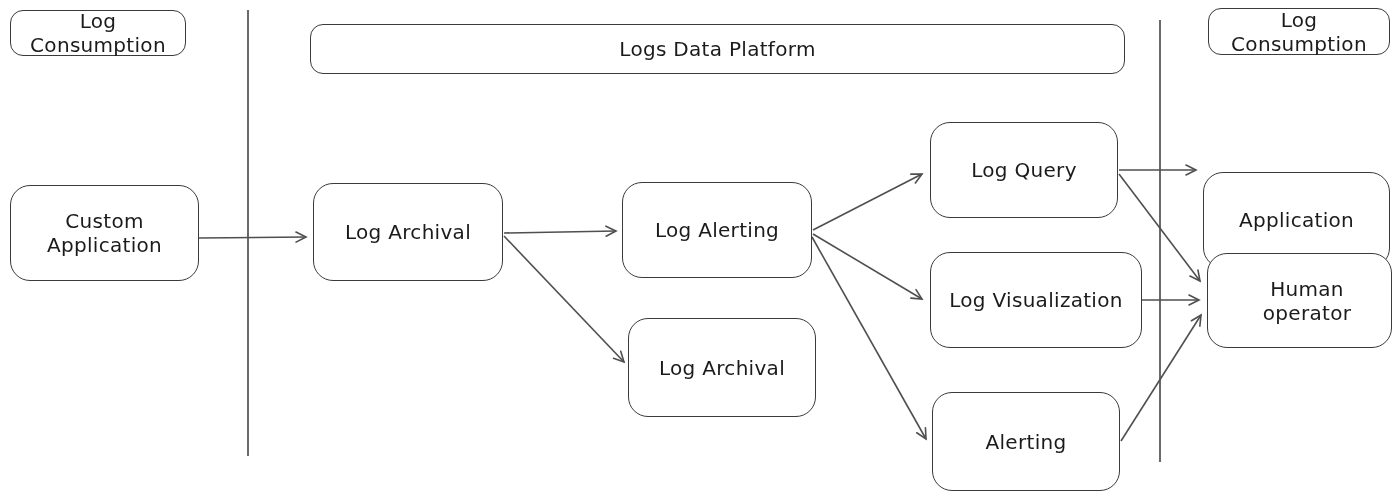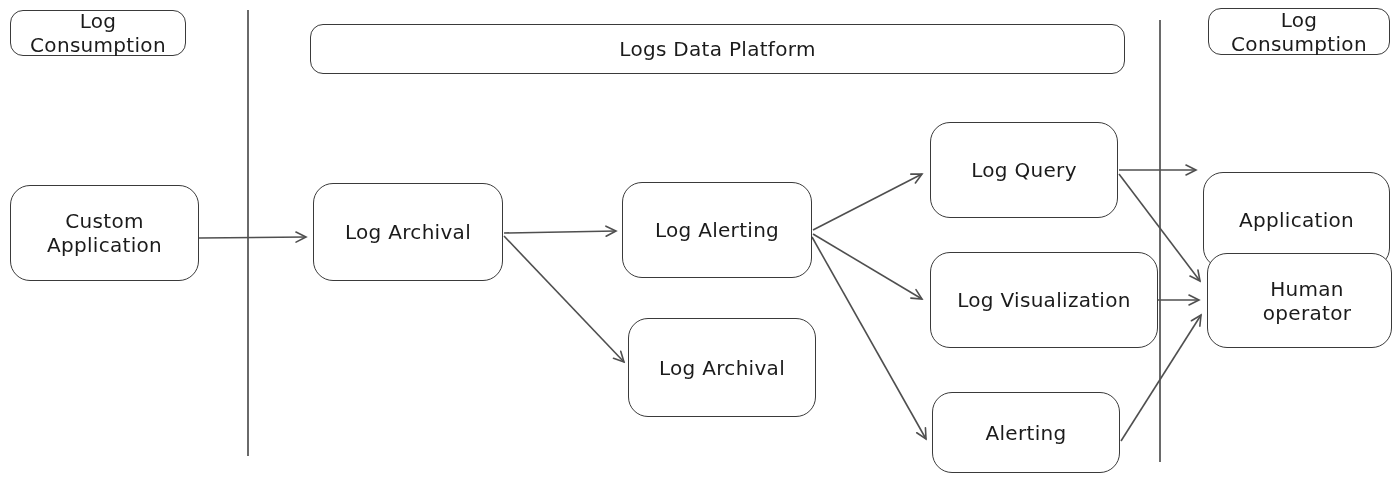--- a/index.html
+++ b/index.html
@@ -47,22 +47,22 @@
   
   .hdr-log-generation    { left: 10px;   top: 10px; width: 176px; height: 46px; }
   .hdr-logs-data-platform{ left: 310px;  top: 8px;  width: 815px; height: 50px; margin-top: 16px; }
   .hdr-log-consumption   { left: 1208px; top: 8px;  width: 182px; height: 47px; text-align: center; }
   
   .n-custom-application  { left: 10px;   top: 185px; width: 189px; height: 96px; }
   .n-log-ingestion       { left: 313px;  top: 183px; width: 190px; height: 98px; }
   .n-log-storage         { left: 622px;  top: 182px; width: 190px; height: 96px; }
   .n-log-archival        { left: 628px;  top: 318px; width: 188px; height: 99px; }
   .n-log-query           { left: 930px;  top: 122px; width: 188px; height: 96px; }
-  .n-log-visualization   { left: 930px;  top: 252px; width: 228px; height: 96px; }
-  .n-alerting            { left: 932px;  top: 392px; width: 188px; height: 81px; }
+  .n-log-visualization   { left: 930px;  top: 252px; width: 212px; height: 96px; }
+  .n-alerting            { left: 932px;  top: 392px; width: 188px; height: 99px; }
   .n-application         { left: 1203px; top: 124px; width: 187px; height: 96px; margin-top: 48px; }
   .n-human-operator      { left: 1207px; top: 253px; width: 185px; height: 95px; padding-left: 21px; }
 </style>
 </head>
 <body>
 
 <div class="canvas">
 
   <svg class="edges-layer" viewBox="0 0 1400 497" xmlns="http://www.w3.org/2000/svg">
     <defs>

